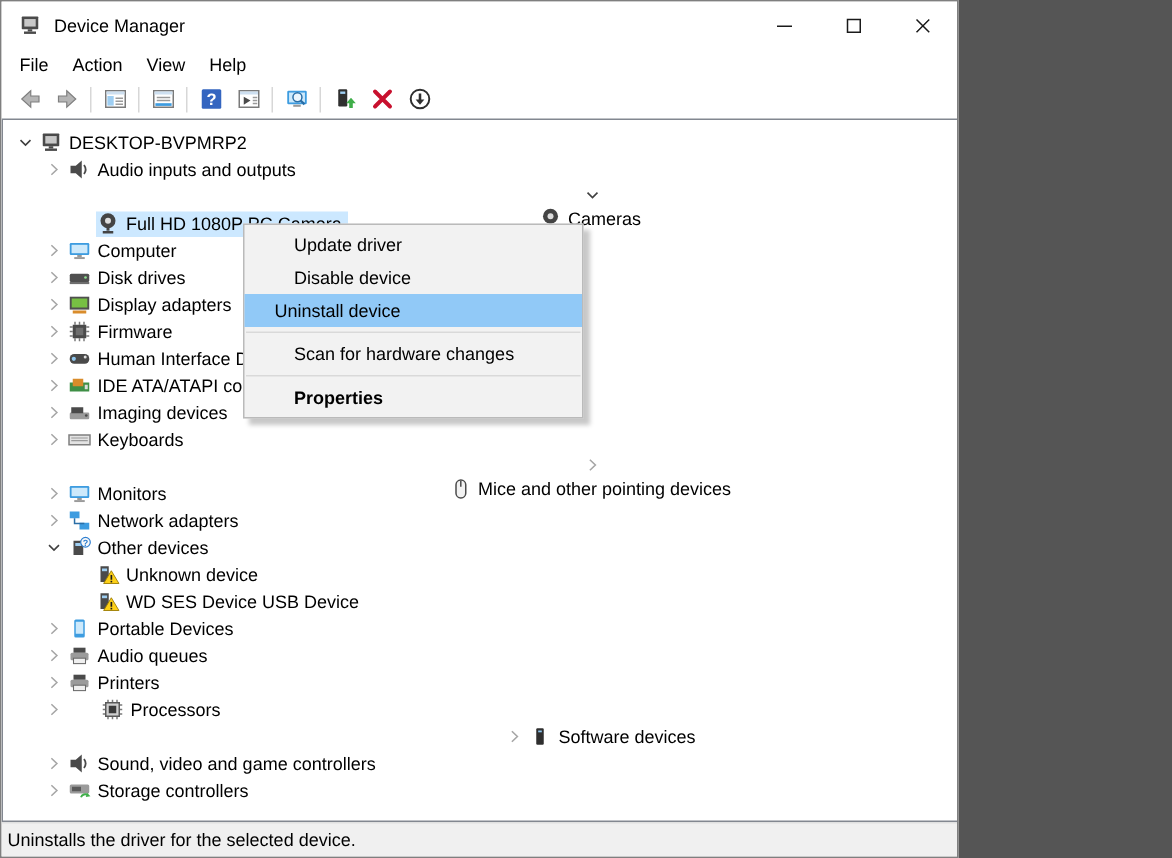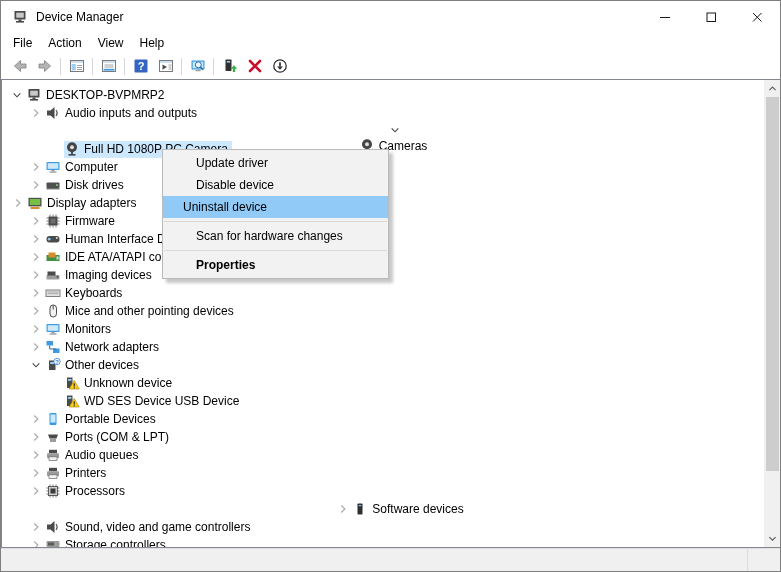--- a/index.html
+++ b/index.html
@@ -1,17 +1,17 @@
 <!DOCTYPE html>
 <html style="--selection: #cce8ff; --menu-highlight: #91c9f7; --menu-bg: #f2f2f2; --statusbar-bg: #f0f0f0; --warning-yellow: #fdd017; --uninstall-red: #c8102e;"><head>
 <meta charset="utf-8">
 <style>
   html,body{margin:0;padding:0;background:#555;}
   body{font-family:"Liberation Sans","DejaVu Sans",sans-serif;-webkit-font-smoothing:antialiased;}
-  .window{position:relative;width:781px;height:572px;background:#fff;border:1px solid #7f7f7f;box-sizing:border-box;overflow:hidden;}
+  .window{position:relative;width:639px;height:572px;background:#fff;border:1px solid #7f7f7f;box-sizing:border-box;overflow:hidden;}
 
   
   .titlebar{position:absolute;top:0;left:0;right:0;height:31px;background:#fff;display:flex;align-items:center;}
   .app-icon{margin-left:11px;width:16px;height:16px;flex:none;}
   .app-icon svg{width:16px;height:16px;display:block;}
   .title-text{margin-left:8px;font-size:12px;color:#000;}
   .win-controls{position:absolute;right:0;top:0;height:31px;display:flex;}
   .wc-btn{width:46px;height:31px;display:flex;align-items:center;justify-content:center;}
   .wc-btn svg{width:16px;height:16px;}
 
@@ -295,21 +295,21 @@
             <span class="ico">
               <svg viewBox="0 0 16 16">
                 <rect x="1.5" y="5.5" width="13" height="5.5" rx="1" fill="#4f4f4f"></rect>
                 <rect x="1.5" y="11" width="13" height="1.4" fill="#6e6e6e"></rect>
                 <circle cx="12" cy="8" r="0.9" fill="#8fe08f"></circle>
               </svg>
             </span>
             <span class="lbl">Disk drives</span>
           </span>
         </div>
-        <div class="row" style="padding-left: 6px;">
+        <div class="row" style="padding-left: 24px;">
           <span class="chev">
             <svg viewBox="0 0 16 16">
               <path d="M6 4 L10.2 8 L6 12" fill="none" stroke="#a6a6a6" stroke-width="1.2"></path>
             </svg>
           </span>
           <span class="lw">
             <span class="ico">
               <svg viewBox="0 0 16 16">
                 <rect x="1.5" y="2.8" width="13" height="8.6" fill="#4f4f4f"></rect>
                 <rect x="2.8" y="4" width="10.4" height="6" fill="#77c043"></rect>
@@ -396,21 +396,21 @@
           <span class="lw">
             <span class="ico">
               <svg viewBox="0 0 16 16">
                 <rect x="1" y="5" width="14" height="6.5" fill="#e3e3e3" stroke="#7f7f7f"></rect>
                 <path d="M2.5 7 h11 M2.5 8.7 h11" stroke="#9a9a9a" stroke-width="0.8"></path>
               </svg>
             </span>
             <span class="lbl">Keyboards</span>
           </span>
         </div>
-        <div class="row" style="padding-left: 24px;">
+        <div class="row" style="padding-left: 24px; flex-direction: column;">
           <span class="chev">
             <svg viewBox="0 0 16 16">
               <path d="M6 4 L10.2 8 L6 12" fill="none" stroke="#a6a6a6" stroke-width="1.2"></path>
             </svg>
           </span>
           <span class="lw">
             <span class="ico">
               <svg viewBox="0 0 16 16">
                 <rect x="5" y="2" width="6.5" height="12" rx="3.2" fill="#f2f2f2" stroke="#4a4a4a"></rect>
                 <path d="M8.2 2.5 v4" stroke="#4a4a4a"></path>
@@ -520,36 +520,20 @@
         </div>
         <div class="row" style="padding-left: 24px;">
           <span class="chev">
             <svg viewBox="0 0 16 16">
               <path d="M6 4 L10.2 8 L6 12" fill="none" stroke="#a6a6a6" stroke-width="1.2"></path>
             </svg>
           </span>
           <span class="lw">
             <span class="ico">
               <svg viewBox="0 0 16 16">
-                <path d="M3 5.5 h10 l-1.5 4 h-7 z" fill="#4a4a4a"></path>
-                <rect x="5" y="9.5" width="6" height="3.5" fill="#9b9b9b"></rect>
-              </svg>
-            </span>
-            <span class="lbl">Ports (COM &amp; LPT)</span>
-          </span>
-        </div>
-        <div class="row" style="padding-left: 24px;">
-          <span class="chev">
-            <svg viewBox="0 0 16 16">
-              <path d="M6 4 L10.2 8 L6 12" fill="none" stroke="#a6a6a6" stroke-width="1.2"></path>
-            </svg>
-          </span>
-          <span class="lw">
-            <span class="ico">
-              <svg viewBox="0 0 16 16">
                 <rect x="4" y="2.8" width="8" height="3.4" fill="#4a4a4a"></rect>
                 <rect x="2" y="6.2" width="12" height="5" rx="1" fill="#9b9b9b"></rect>
                 <rect x="4" y="9.8" width="8" height="3.6" fill="#f0f0f0" stroke="#6a6a6a" stroke-width="0.7"></rect>
               </svg>
             </span>
             <span class="lbl">Audio queues</span>
           </span>
         </div>
         <div class="row" style="padding-left: 24px;">
           <span class="chev">
@@ -561,21 +545,21 @@
             <span class="ico">
               <svg viewBox="0 0 16 16">
                 <rect x="4" y="2.8" width="8" height="3.4" fill="#4a4a4a"></rect>
                 <rect x="2" y="6.2" width="12" height="5" rx="1" fill="#9b9b9b"></rect>
                 <rect x="4" y="9.8" width="8" height="3.6" fill="#f0f0f0" stroke="#6a6a6a" stroke-width="0.7"></rect>
               </svg>
             </span>
             <span class="lbl">Printers</span>
           </span>
         </div>
-        <div class="row" style="padding-left: 24px;">
+        <div class="row" style="padding-left: 24px; gap: 22px;">
           <span class="chev">
             <svg viewBox="0 0 16 16">
               <path d="M6 4 L10.2 8 L6 12" fill="none" stroke="#a6a6a6" stroke-width="1.2"></path>
             </svg>
           </span>
           <span class="lw">
             <span class="ico">
               <svg viewBox="0 0 16 16">
                 <path d="M5 1.5 v2 M8 1.5 v2 M11 1.5 v2 M5 12.5 v2 M8 12.5 v2 M11 12.5 v2 M1.5 5 h2 M1.5 8 h2 M1.5 11 h2 M12.5 5 h2 M12.5 8 h2 M12.5 11 h2" stroke="#7a7a7a" stroke-width="1"></path>
                 <rect x="3.5" y="3.5" width="9" height="9" fill="#cfcfcf" stroke="#5a5a5a"></rect>
@@ -655,16 +639,17 @@
       <div class="cm-item">Update driver</div>
       <div class="cm-item">Disable device</div>
       <div class="cm-item hl">Uninstall device</div>
       <div class="cm-sep"></div>
       <div class="cm-item">Scan for hardware changes</div>
       <div class="cm-sep"></div>
       <div class="cm-item bold">Properties</div>
     </div>
 
   <div class="statusbar">
+    <div class="sb-text">Uninstalls the driver for the selected device.</div>
     <div class="sb-div"></div>
   </div>
 
 </div>
 
 </body></html>

